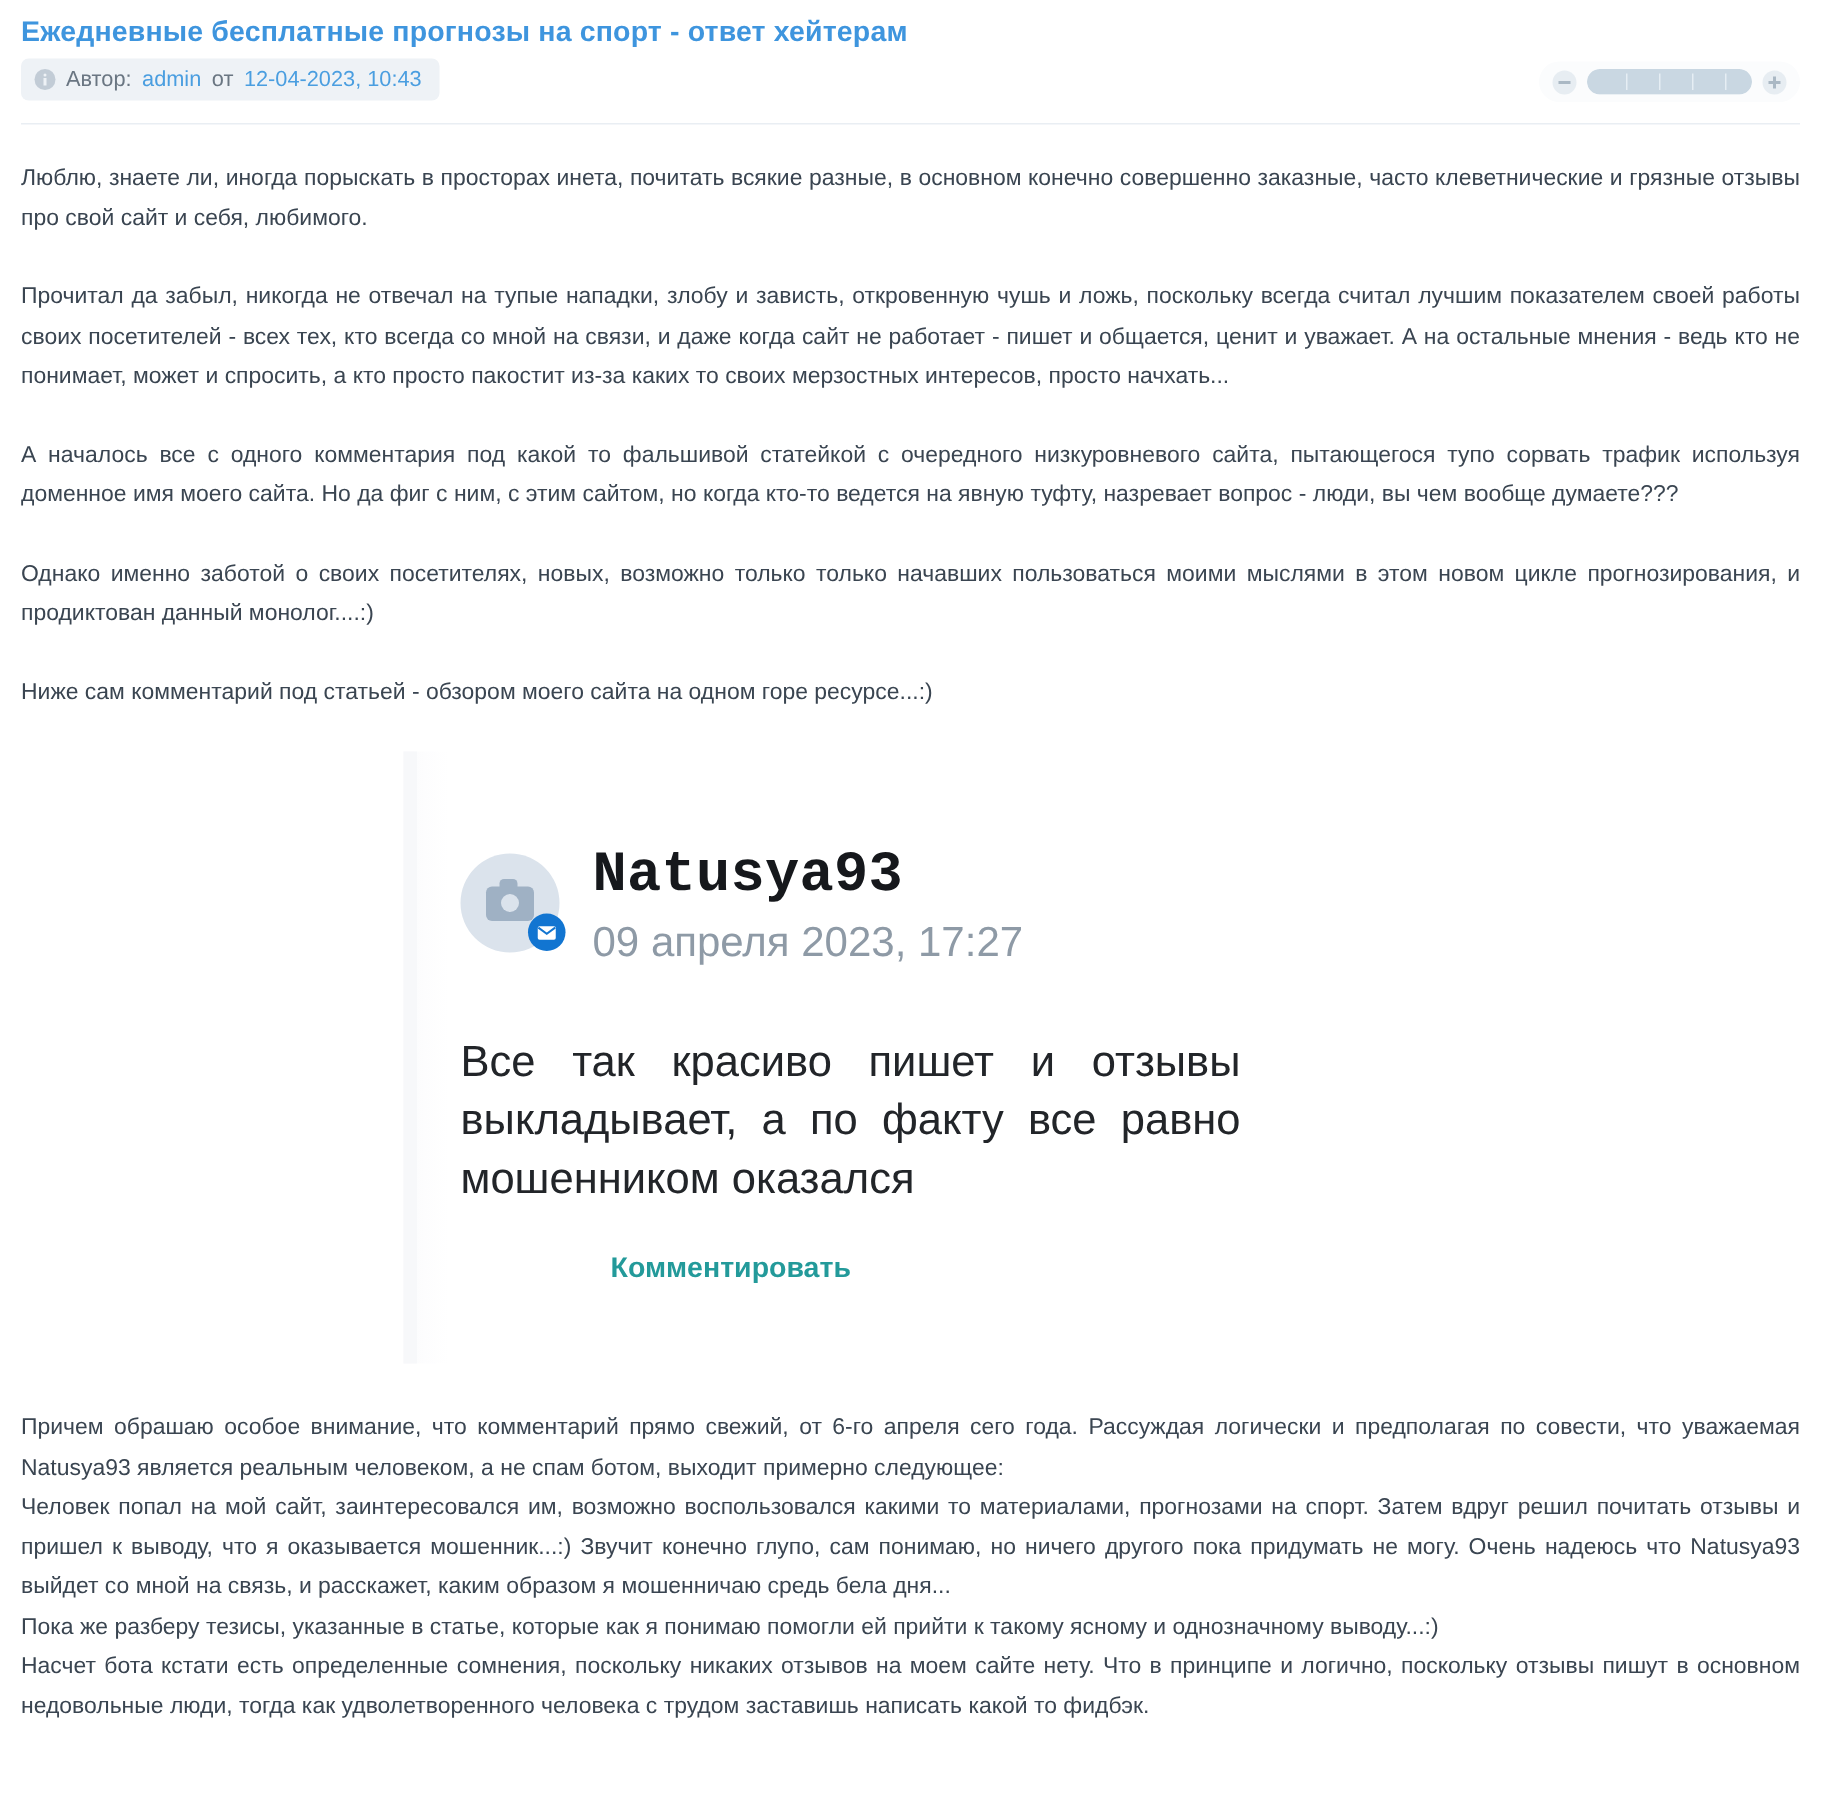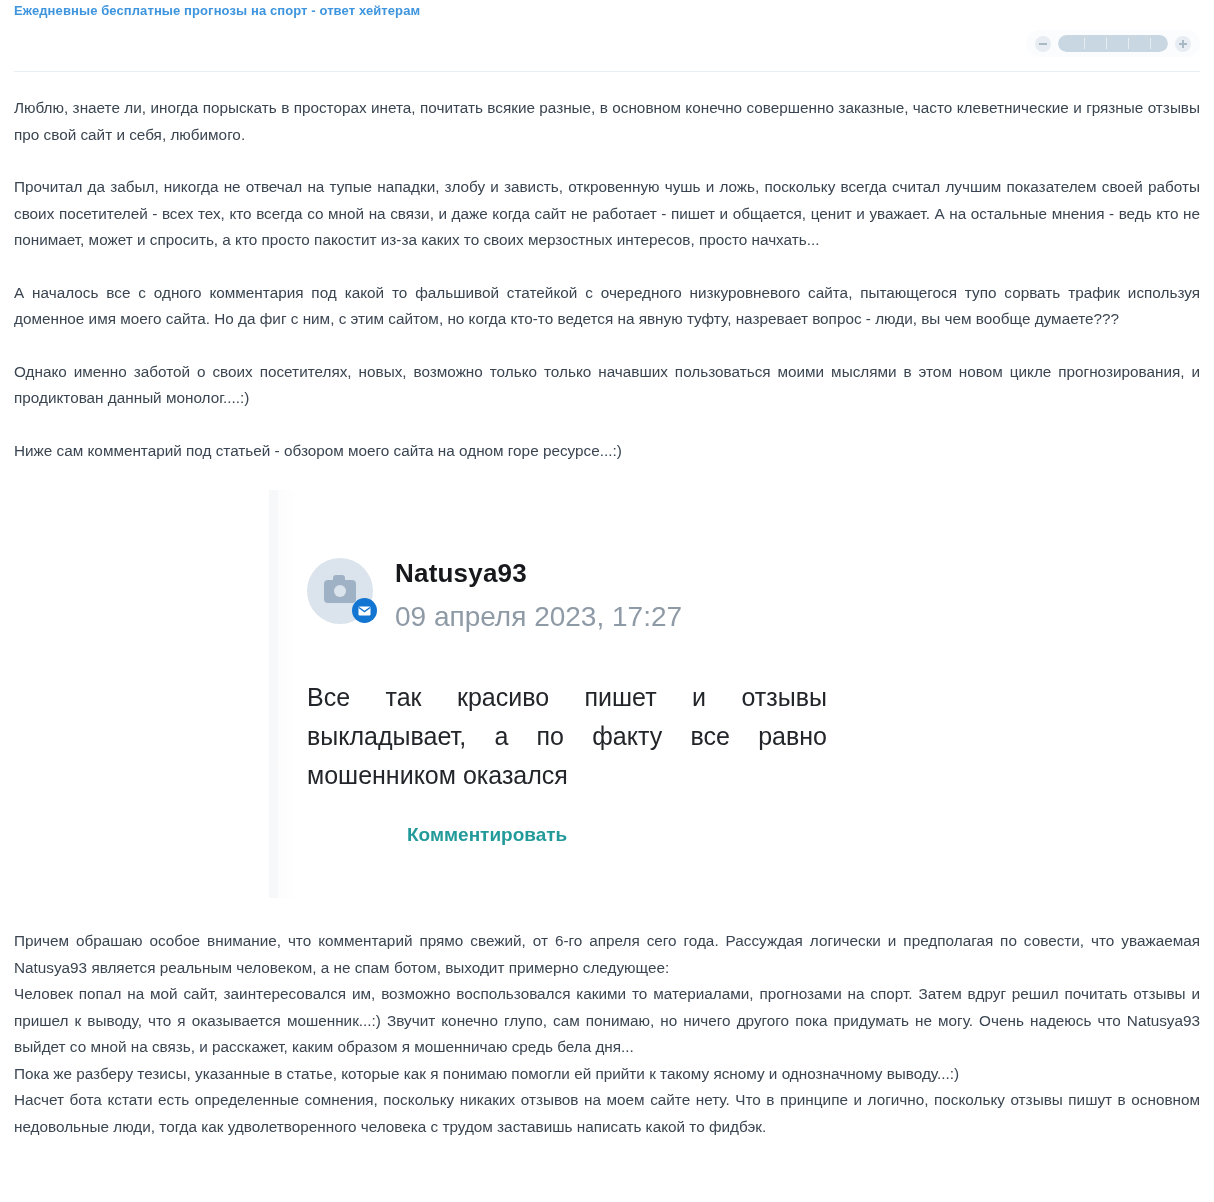--- a/index.html
+++ b/index.html
@@ -18,21 +18,22 @@
     position: relative;
     width: 1214px;
     height: 1202px;
     box-sizing: border-box;
     padding: 0 14px;
   }
 
   
   .article-title {
     margin: 0;
-    font-size: 13px;
+    padding-top: 11px;
+    font-size: 19px;
     font-weight: bold;
     line-height: 22px;
     color: #3e95de;
     letter-spacing: 0.1px;
   }
 
   .meta-row {
     position: relative;
     height: 36px;
     margin-top: 6px;
@@ -233,35 +234,36 @@
     height: 25px;
     border-radius: 50%;
     background: #1275d1;
     display: flex;
     align-items: center;
     justify-content: center;
   }
   .mail-badge svg { display: block; }
   .shot-headtext { padding-top: 2px; }
   .shot-name {
-    font-size: 26px;
+    font-size: 38px;
     font-weight: bold;
     color: #16181c;
     line-height: 38px;
     letter-spacing: 0.2px;
+    font-family: Liberation Mono, monospace;
   }
   .shot-date {
     font-size: 28px;
     color: #8e9aa6;
     line-height: 34px;
     margin-top: 8px;
   }
   .shot-body {
     margin-top: 44px;
-    font-size: 25px;
+    font-size: 29px;
     line-height: 39px;
     color: #222529;
     max-width: 520px;
   }
   .shot-action {
     margin-top: 27px;
     margin-left: 100px;
     font-size: 19px;
     font-weight: bold;
     color: #239a9a;
@@ -271,20 +273,27 @@
 </style>
 </head>
 <body>
 
 <div class="page">
 
   <h1 class="article-title">Ежедневные бесплатные прогнозы на спорт - ответ хейтерам</h1>
 
   <div class="meta-row">
 
+    <div class="byline">
+      <span class="info-icon"></span>
+      <span class="byline-label">Автор:</span>
+      <span class="byline-author">admin</span>
+      <span class="byline-sep">от</span>
+      <span class="byline-date">12-04-2023, 10:43</span>
+    </div>
 
     <div class="fontsize-widget">
       <button class="fs-btn minus"></button>
       <div class="fs-track">
         <div class="fs-fill"></div>
         <span class="fs-tick" style="left:26px"></span>
         <span class="fs-tick" style="left:48px"></span>
         <span class="fs-tick" style="left:70px"></span>
         <span class="fs-tick" style="left:92px"></span>
       </div>

